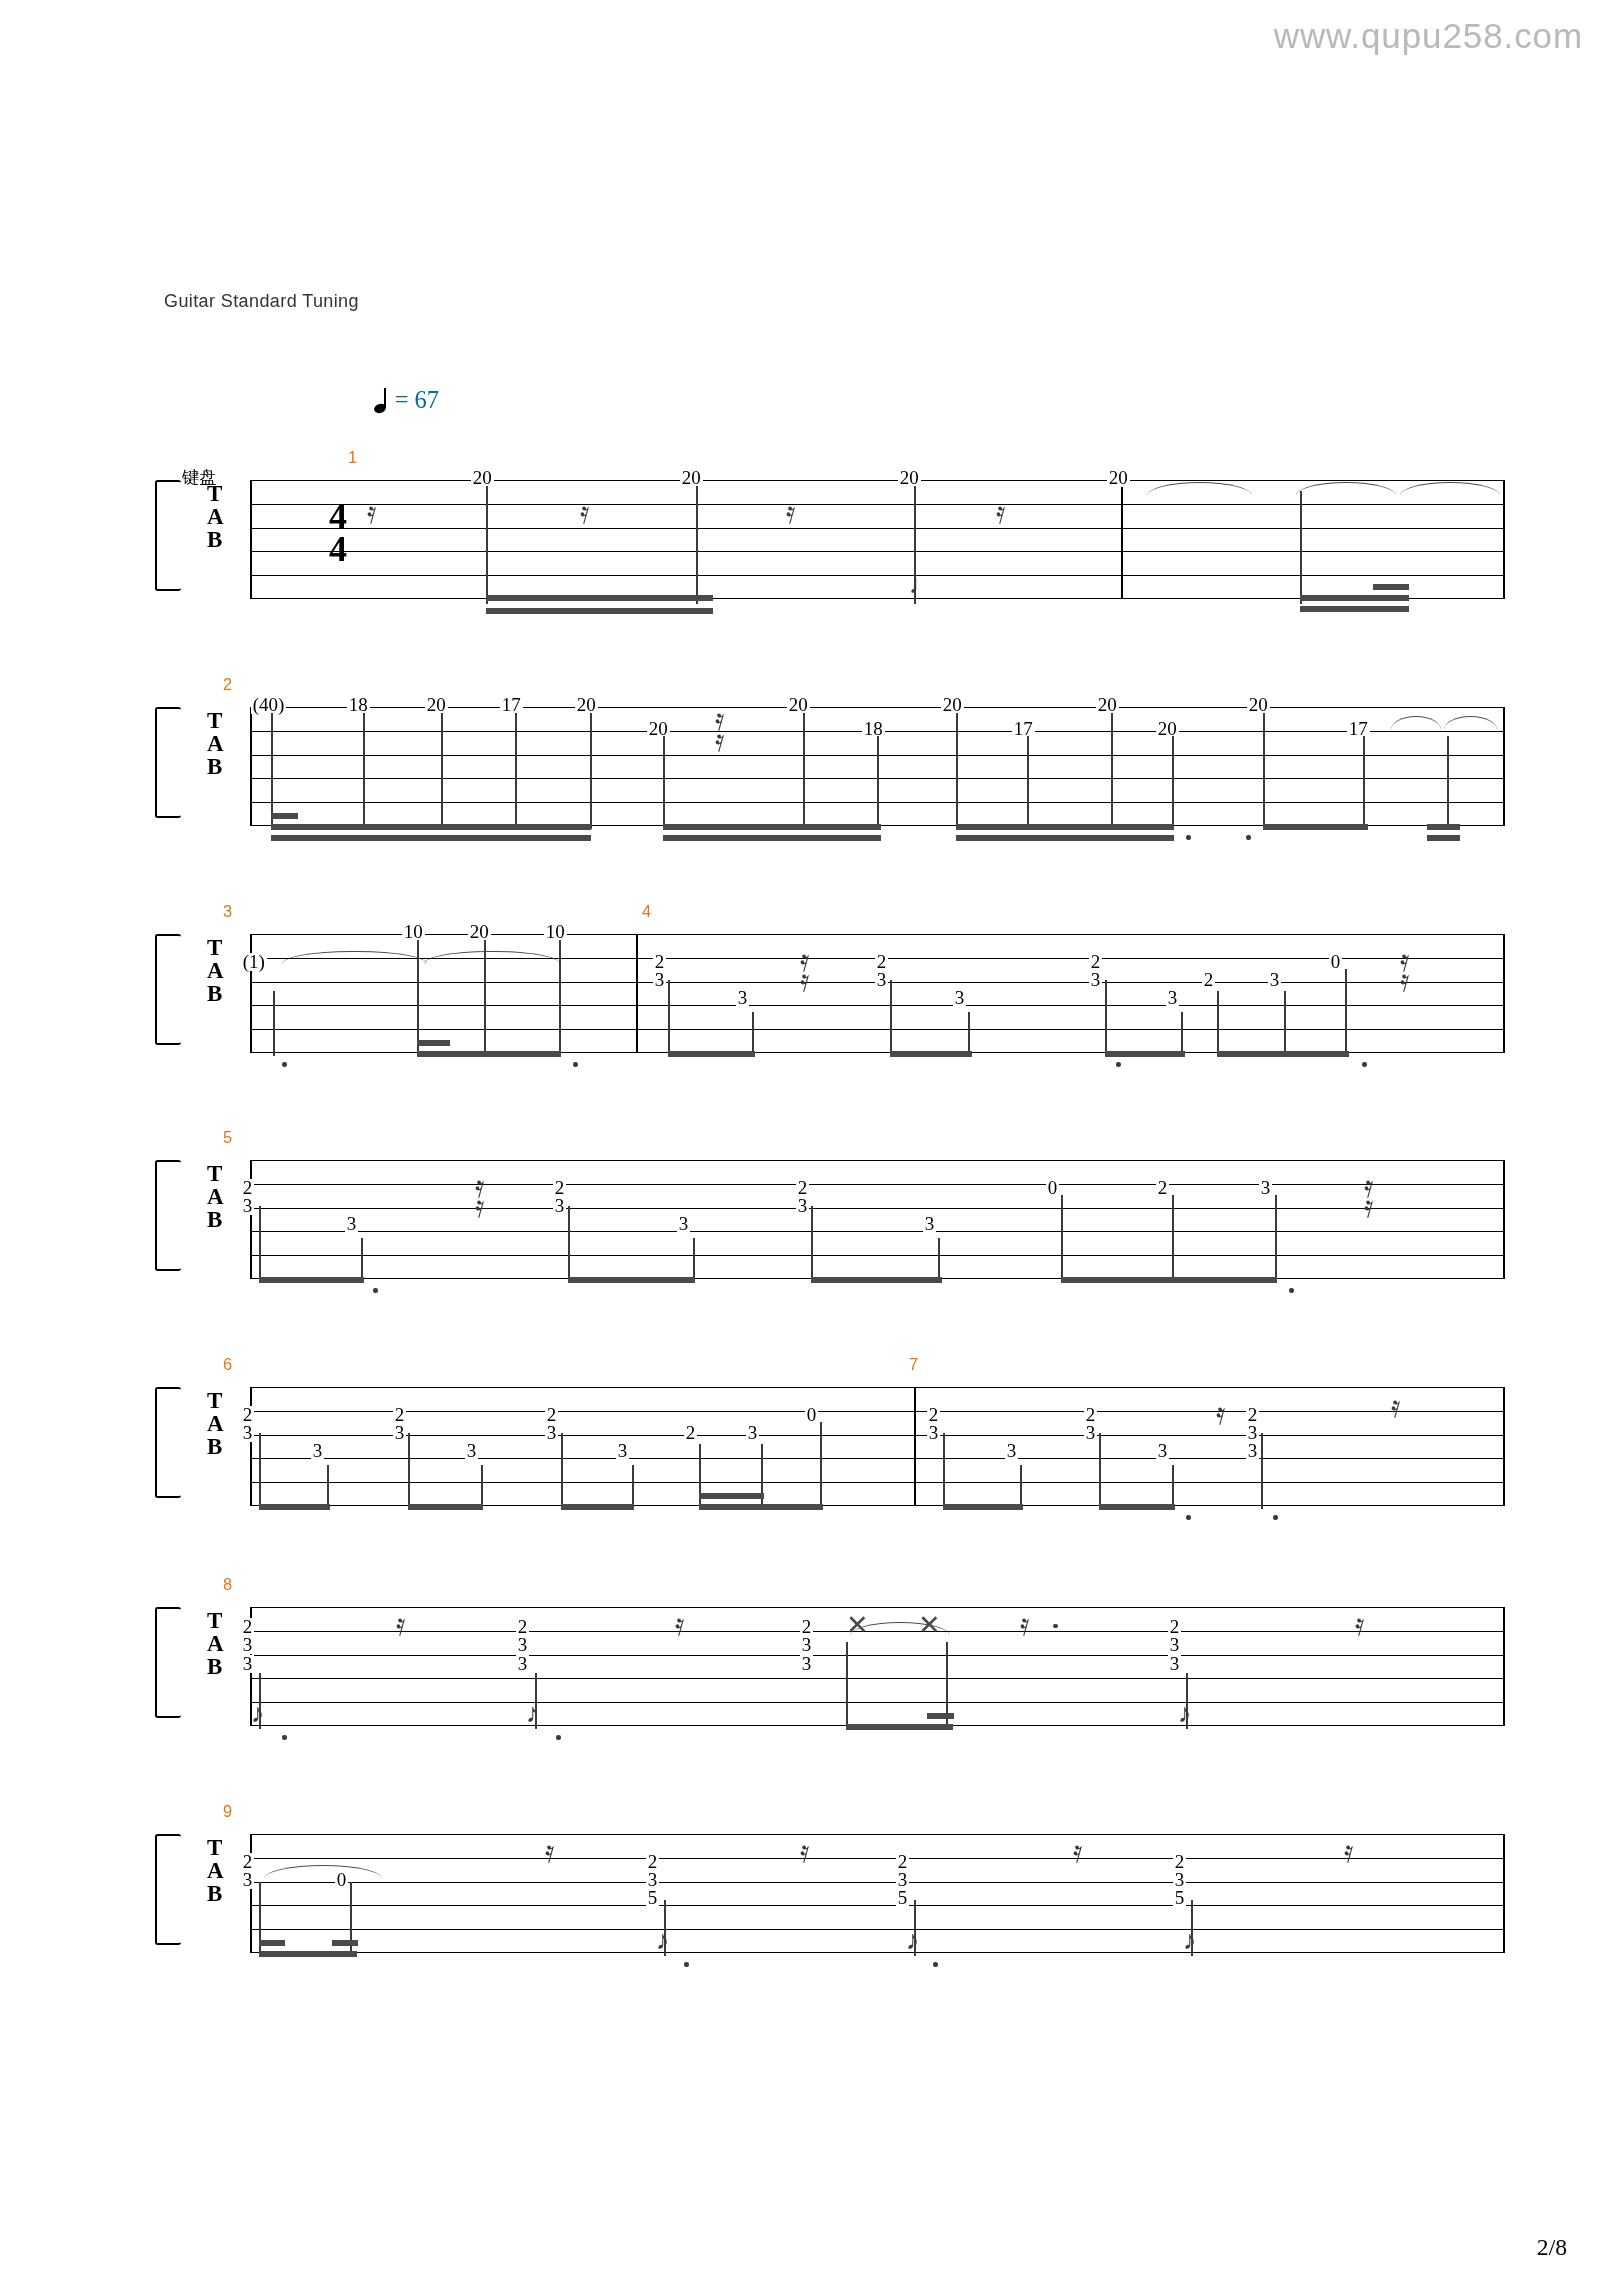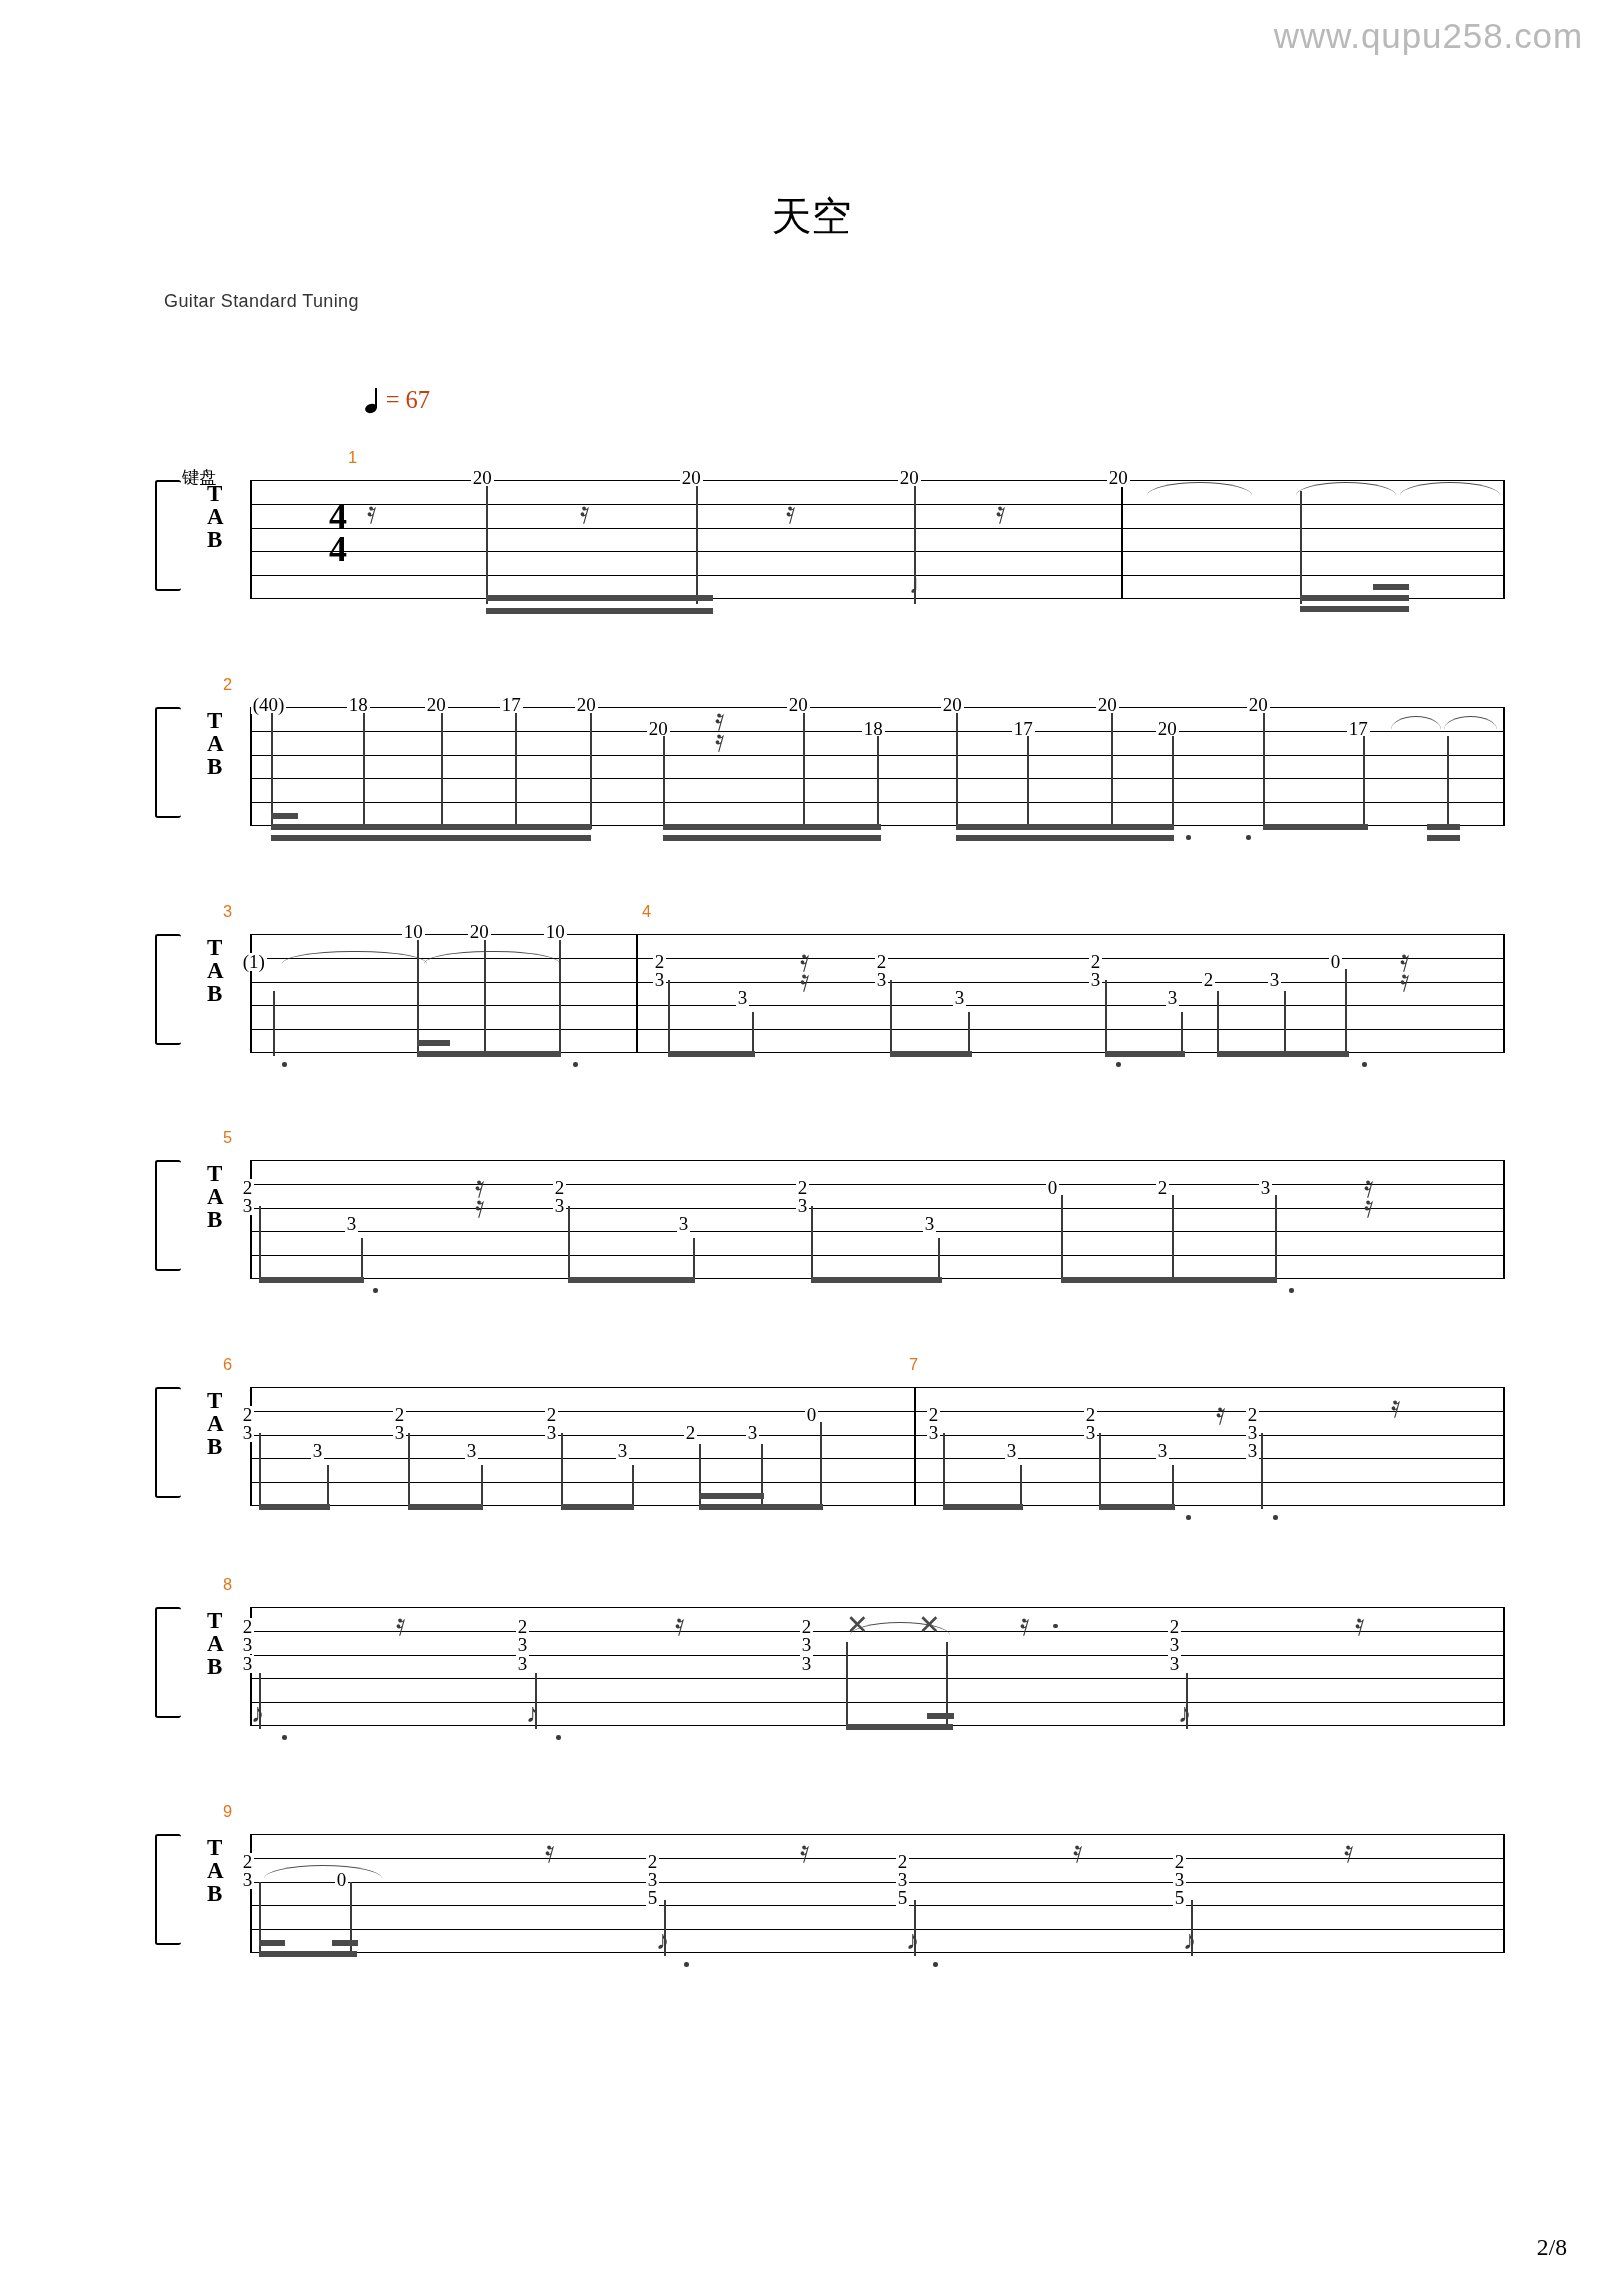--- a/index.html
+++ b/index.html
@@ -43,23 +43,23 @@
     position: absolute;
     top: 291px;
     left: 164px;
     font-size: 18px;
     color: #333;
     letter-spacing: 0.4px;
   }
   .tempo {
     position: absolute;
     top: 386px;
-    left: 365px;
+    left: 374px;
     font-size: 24.5px;
-    color: #c2410c;
+    color: #0369a1;
     font-family: "Liberation Serif", serif;
   }
   .tempo .notehead {
     display: inline-block;
     position: relative;
     width: 14.5px;
     height: 25.5px;
     vertical-align: -5.5px;
   }
   .tempo .notehead::before {
@@ -202,21 +202,20 @@
     line-height: 23.6px;
   }
 </style>
 </head>
 <body>
 
 <div class="page">
 
   <div class="watermark">www.qupu258.com</div>
 
-  <div class="title">天空</div>
 
   <div class="tuning">Guitar Standard Tuning</div>
 
   <div class="tempo">
     <span class="notehead"></span>
     <span>= 67</span>
   </div>
 
   <div class="instrument-label">键盘</div>
 

